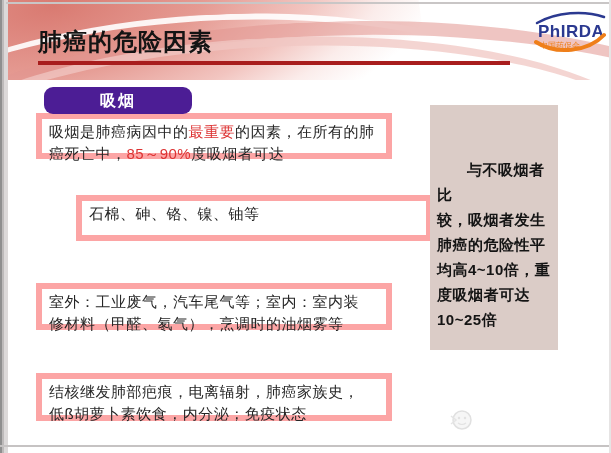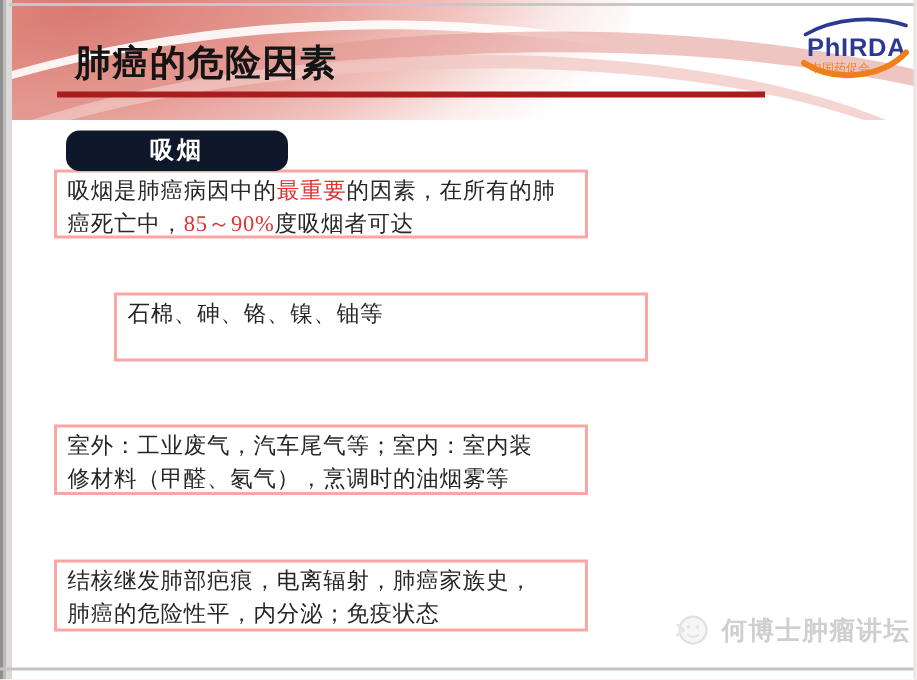--- a/index.html
+++ b/index.html
@@ -61,41 +61,40 @@
     border-top:6px solid rgba(255,255,255,0.9);
     transform: rotate(-2deg);
   }
 
   
   .logo { position:absolute; left:534px; top:10px; width:72px; height:48px; z-index:5; }
 
   
   .title {
     position:absolute; left:38px; top:26px; z-index:6;
-    font-size:24px; font-weight:900; color:#141414; letter-spacing:1px;margin-left:12px;
+    font-size:24px; font-weight:900; color:#141414; letter-spacing:1px;
   }
   .title-rule {
     position:absolute; left:38px; top:61px; width:472px; height:4px;
     background:#a81d1d; z-index:6;
   }
 
   
   .sec-header {
     position:absolute; left:44px; width:148px; height:27px; z-index:4;
-    background:#0f172a; border-radius:9px;
+    background:#4c1d95; border-radius:9px;
     color:#ffffff; font-size:16px; font-weight:bold;
     text-align:center; line-height:27px; letter-spacing:2px;
   }
   .sec-body {
     position:absolute; left:36px; width:356px; z-index:3;
-    background:#ffffff; border:2px solid #fca5a5;
+    background:#ffffff; border:6px solid #fca5a5;
     font-size:15px; color:#262626; line-height:22px; letter-spacing:0.5px;
     padding:2px 7px;
     white-space: pre-line;
-    font-family: Liberation Serif, serif;
   }
   .hl-red { color:#dd3333; }
 
   .h1 { top:87px; }  .b1 { top:113px; height:46px; }
   .h2 { top:169px; } .b2 { top:195px; height:46px;margin-left:40px; }
   .h3 { top:257px; } .b3 { top:283px; height:47px; }
   .h4 { top:347px; } .b4 { top:373px; height:48px; }
 
   
   .callout {
@@ -148,32 +147,39 @@
   <div class="sec-header h1">吸烟</div>
   <div class="sec-body b1"><p><span>吸烟是肺癌病因中的</span><span class="hl-red">最重要</span><span>的因素，在所有的肺
 癌死亡中，</span><span class="hl-red">85～90%</span><span>度吸烟者可达</span></p></div>
 
   <div class="sec-body b2">石棉、砷、铬、镍、铀等</div>
 
   <div class="sec-body b3">室外：工业废气，汽车尾气等；室内：室内装
 修材料（甲醛、氡气），烹调时的油烟雾等</div>
 
   <div class="sec-body b4">结核继发肺部疤痕，电离辐射，肺癌家族史，
-肺癌的危险性平，内分泌；免疫状态</div>
+低ß胡萝卜素饮食，内分泌；免疫状态</div>
 
+  <div class="callout">
+    <p>与不吸烟者比
+较，吸烟者发生
+肺癌的危险性平
+均高4~10倍，重
+度吸烟者可达
+10~25倍</p>
+  </div>
 
   <div class="watermark">
     <svg class="wm-icon" viewBox="0 0 28 28">
       <circle cx="15" cy="14" r="9" fill="#f4f4f4" stroke="#d9d9d9" stroke-width="1.5"></circle>
       <path d="M 4 10 L 9 14 L 4 18" fill="none" stroke="#dedede" stroke-width="1.5"></path>
       <circle cx="12" cy="12" r="1.2" fill="#dcdcdc"></circle>
       <circle cx="18" cy="12" r="1.2" fill="#dcdcdc"></circle>
       <path d="M 11 17 Q 15 20 19 17" fill="none" stroke="#dcdcdc" stroke-width="1.2"></path>
     </svg>
-    <span class="wm-text">何博士肿瘤讲坛</span>
   </div>
 
   <div class="edge-left"></div>
   <div class="edge-top"></div>
   <div class="edge-bottom"></div>
   <div class="edge-right"></div>
 
 </div>
 
 </body></html>

